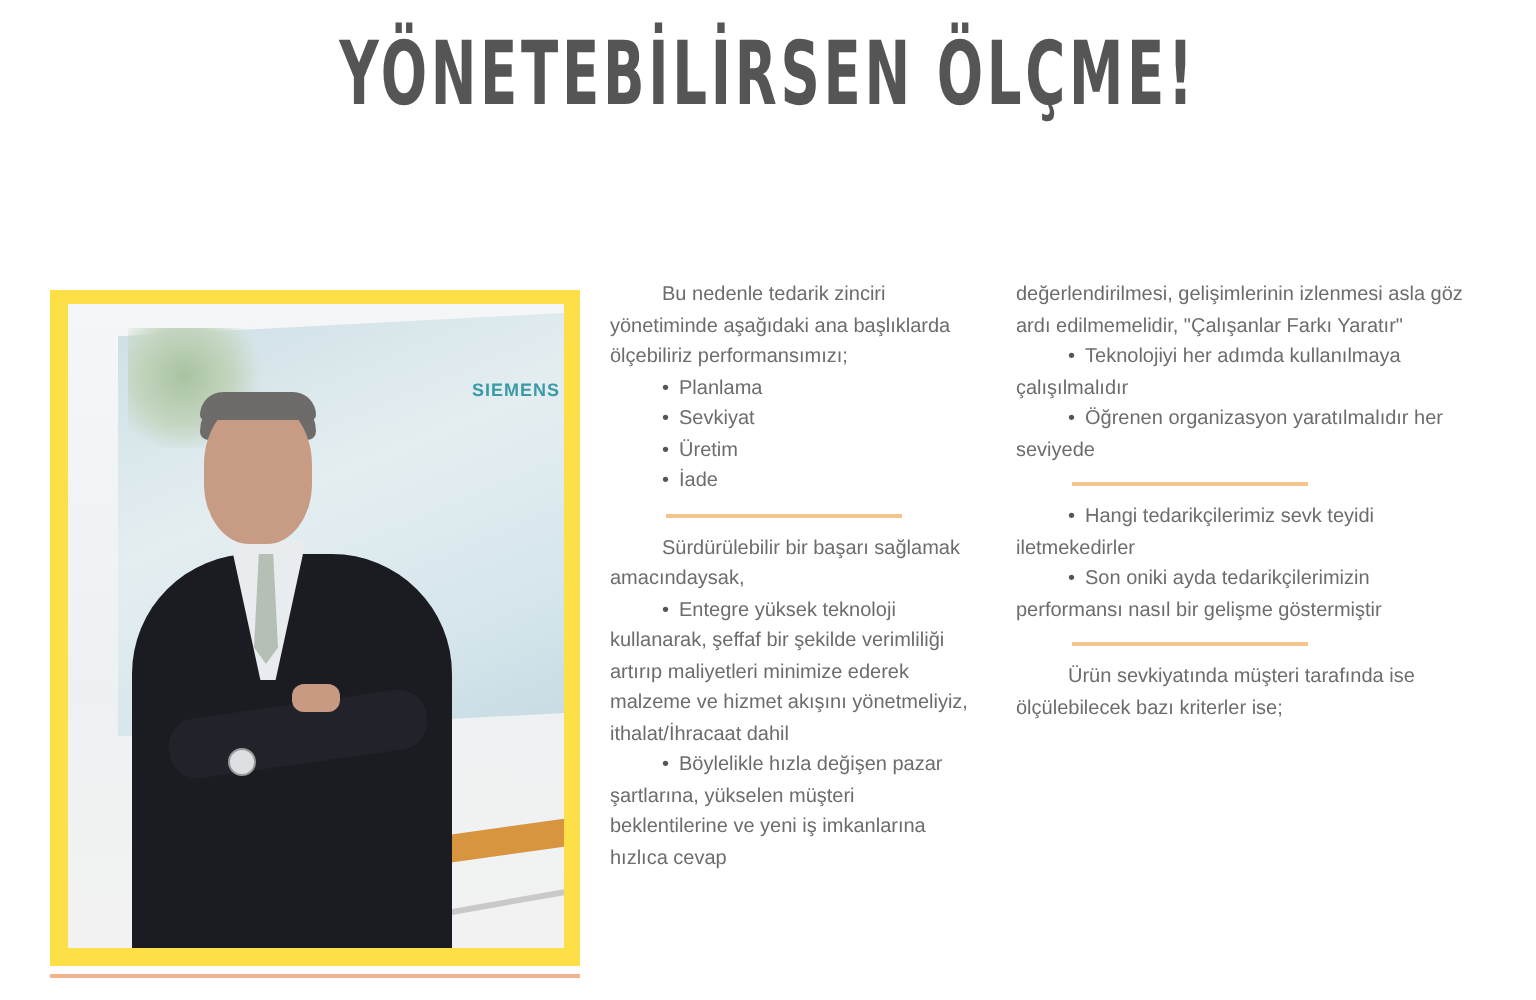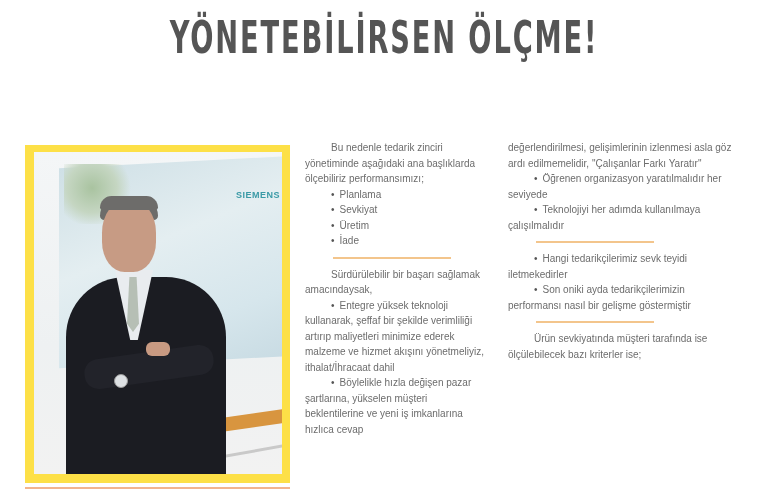--- a/index.html
+++ b/index.html
@@ -117,20 +117,20 @@
   <div class="bullet">Üretim</div>
   <div class="bullet">İade</div>
   <div class="divider"></div>
   <p class="p indent">Sürdürülebilir bir başarı sağlamak amacındaysak,</p>
   <p class="p bi">Entegre yüksek teknoloji kullanarak, şeffaf bir şekilde verimliliği artırıp maliyetleri minimize ederek malzeme ve hizmet akışını yönetmeliyiz, ithalat/İhracaat dahil</p>
   <p class="p bi">Böylelikle hızla değişen pazar şartlarına, yükselen müşteri beklentilerine ve yeni iş imkanlarına hızlıca cevap</p>
 </div>
 
 <div class="col col2">
   <p class="p">değerlendirilmesi, gelişimlerinin izlenmesi asla göz ardı edilmemelidir, "Çalışanlar Farkı Yaratır"</p>
+  <p class="p bi">Teknolojiyi her adımda kullanılmaya çalışılmalıdır</p>
   <p class="p bi">Öğrenen organizasyon yaratılmalıdır her seviyede</p>
-  <p class="p bi">Teknolojiyi her adımda kullanılmaya çalışılmalıdır</p>
   <div class="divider"></div>
   <p class="p bi">Hangi tedarikçilerimiz sevk teyidi iletmekedirler</p>
   <p class="p bi">Son oniki ayda tedarikçilerimizin performansı nasıl bir gelişme göstermiştir</p>
   <div class="divider"></div>
   <p class="p indent">Ürün sevkiyatında müşteri tarafında ise ölçülebilecek bazı kriterler ise;</p>
 </div>
 
 </body></html>

